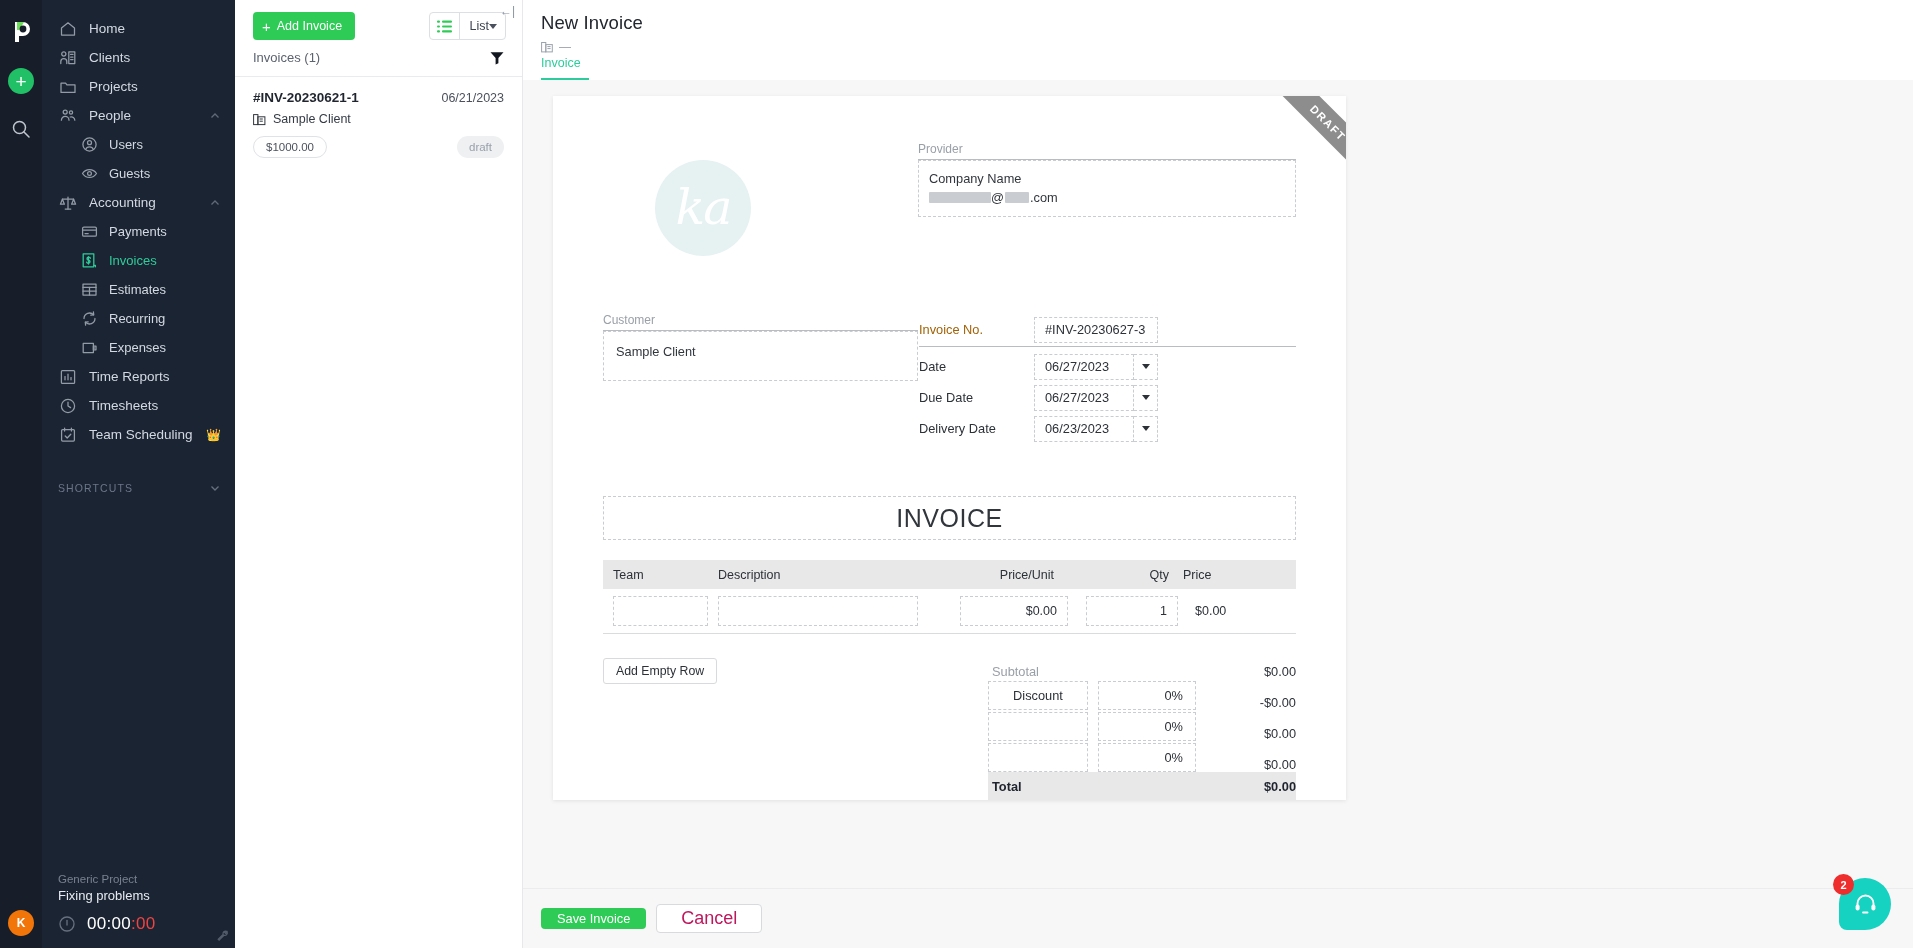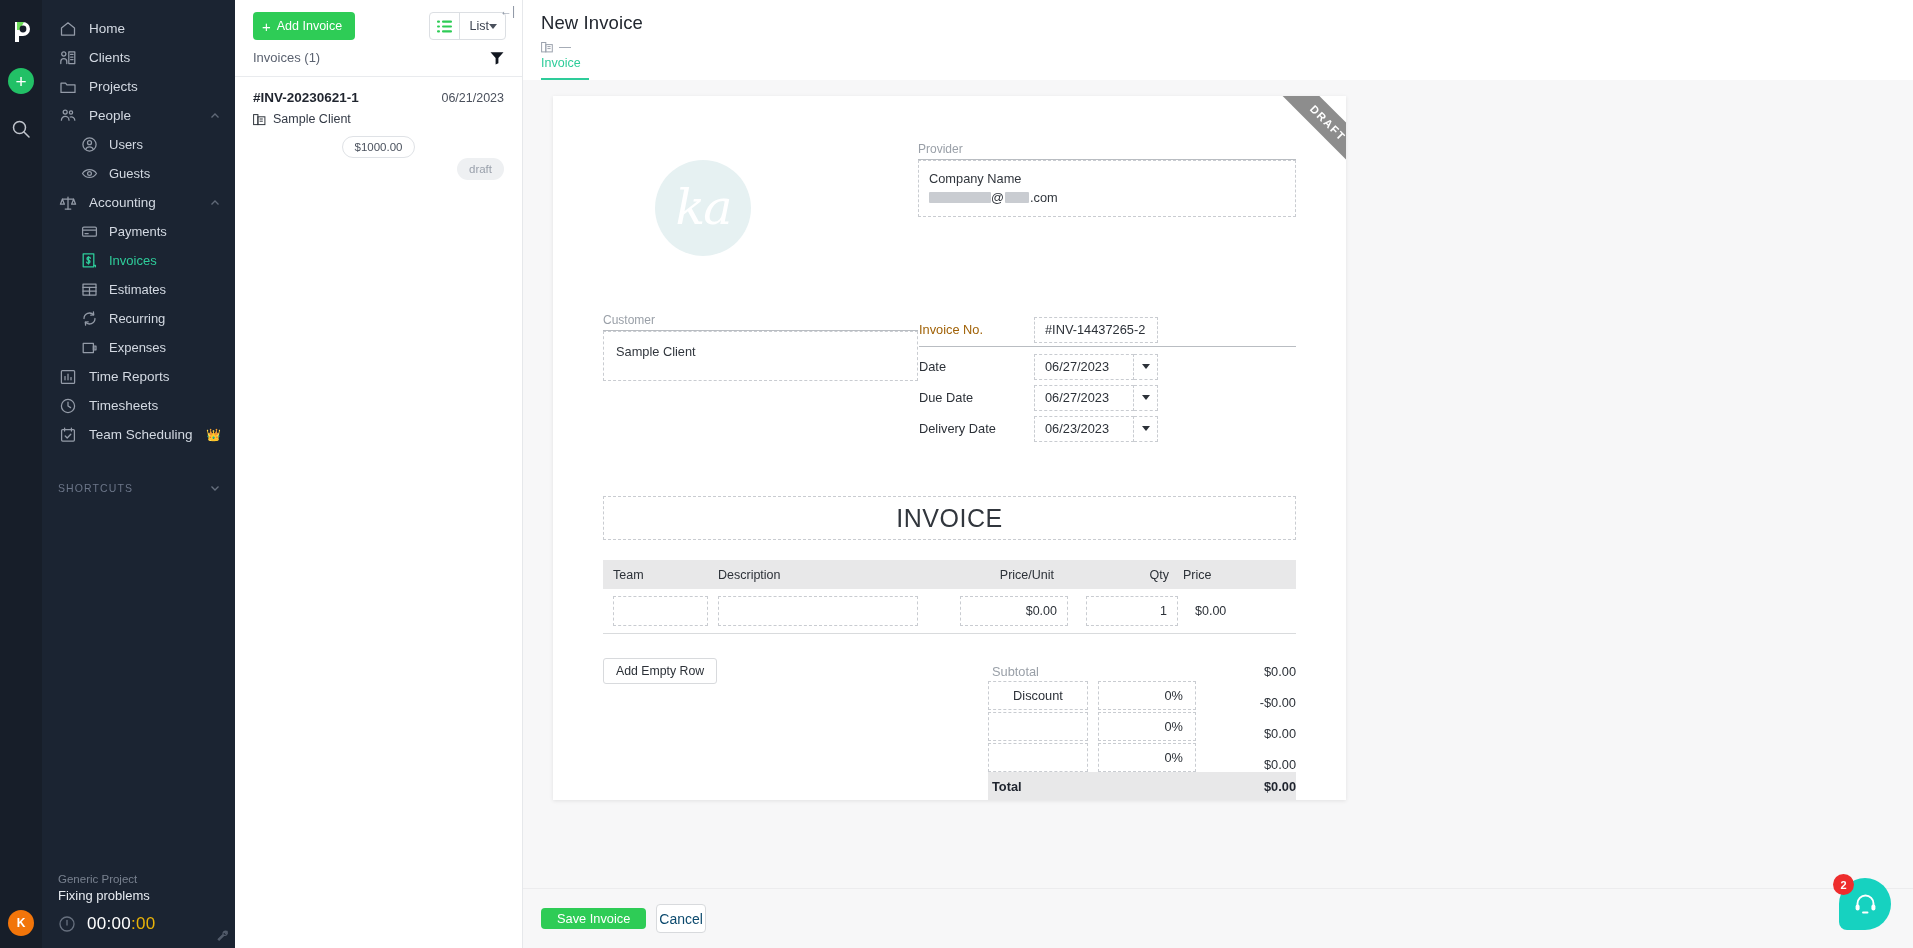--- a/index.html
+++ b/index.html
@@ -54,21 +54,21 @@
     margin-top: 22px; font-size: 10.5px; letter-spacing: 1.1px;
     color: #6c7689; font-weight: 500;
   }
   .shortcuts .chev { margin-left: auto; opacity: .6; }
   .timer-block { position: absolute; bottom: 14px; left: 0; width: 193px; padding: 0 16px; }
   .timer-proj { font-size: 11.5px; color: #78818f; margin-bottom: 3px; }
   .timer-task { font-size: 13px; color: #e7ebf1; margin-bottom: 11px; }
   .timer-row { display: flex; align-items: center; }
   .timer-ico { width: 18px; height: 18px; margin-right: 11px; opacity: .6; }
   .timer-val { font-size: 17px; color: #fff; letter-spacing: .3px; }
-  .timer-val .dim { color: #eab308; }
+  .timer-val .dim { color: #ef4444; }
   .wrench { position: absolute; right: 6px; bottom: -8px; opacity: .5; }
 
   
   .list-panel {
     width: 288px; flex: 0 0 288px; height: 948px; background: #fff;
     border-right: 1px solid #e6e8eb; position: relative;
   }
   .list-toolbar { display: flex; align-items: center; padding: 12px 16px 10px 18px; }
   .btn-add {
     background: #2ecc56; color: #fff; border: none; border-radius: 4px;
@@ -96,21 +96,21 @@
     border-bottom: 1px solid #e9ebee;
   }
   .list-count { font-size: 13px; color: #5b6270; }
   .filter-ico { margin-left: auto; cursor: pointer; }
   .inv-row { padding: 13px 18px 14px 18px; cursor: pointer; }
   .inv-row-top { display: flex; align-items: baseline; }
   .inv-num { font-size: 13.5px; font-weight: 700; color: #1f242e; }
   .inv-date { margin-left: auto; font-size: 12.5px; color: #4a505c; }
   .inv-client { display: flex; align-items: center; margin-top: 7px; gap: 7px; }
   .inv-client span { font-size: 12.5px; color: #333a46; }
-  .inv-row-bot { display: flex; align-items: center; margin-top: 10px; flex-direction: column; }
+  .inv-row-bot { display: flex; align-items: center; margin-top: 10px; }
   .amount-chip {
     border: 1px solid #dfe2e6; border-radius: 13px; height: 22px;
     padding: 0 12px; display: flex; align-items: center;
     font-size: 11.5px; color: #4b525e;
   }
   .status-chip {
     margin-left: auto; background: #eef0f2; border-radius: 12px;
     height: 22px; padding: 0 12px; display: flex; align-items: center;
     font-size: 11.5px; color: #9aa1ac;
   }
@@ -236,22 +236,22 @@
   .main-footer {
     position: absolute; bottom: 0; left: 0; right: 0; height: 60px;
     background: #f7f7f8; border-top: 1px solid #ececee;
     display: flex; align-items: center; padding-left: 18px; gap: 10px;
   }
   .btn-save {
     background: #2ecc56; color: #fff; border: none; border-radius: 4px;
     height: 21px; padding: 0 16px; font-size: 12.8px; cursor: pointer; font-family: inherit;
   }
   .btn-cancel {
-    background: #fff; color: #0c4a6e; border: 1px solid #d8dadd; border-radius: 4px;
-    height: 29px; padding: 0 2px; font-size: 14px; cursor: pointer; font-family: inherit;
+    background: #fff; color: #be185d; border: 1px solid #d8dadd; border-radius: 4px;
+    height: 29px; padding: 0 24px; font-size: 18px; cursor: pointer; font-family: inherit;
   }
 
   .chat-fab {
     position: absolute; right: 22px; bottom: 18px; width: 52px; height: 52px;
     background: #16d2c0; border-radius: 50% 50% 50% 8px;
     display: flex; align-items: center; justify-content: center; cursor: pointer;
   }
   .chat-badge {
     position: absolute; top: -4px; left: -6px; background: #ee2d2d; color: #fff;
     width: 21px; height: 21px; border-radius: 50%; font-size: 11px; font-weight: 600;
@@ -598,21 +598,21 @@
         <div class="mid-grid">
           <div class="cust-col">
             <div class="field-label field-underline">Customer</div>
             <div class="cust-box">
               <span>Sample Client</span>
             </div>
           </div>
           <div class="meta-col" id="meta-col">
               <div class="meta-row first">
                 <span class="meta-label muted">Invoice No.</span>
-                <span class="meta-val wide">#INV-14437265-2</span>
+                <span class="meta-val wide">#INV-20230627-3</span>
               </div>
               <div class="meta-row">
                 <span class="meta-label">Date</span>
                 <span class="meta-val date">06/27/2023</span>
                 <span class="meta-drop">
                   <span class="caret-sm"></span>
                 </span>
               </div>
               <div class="meta-row">
                 <span class="meta-label">Due Date</span>

